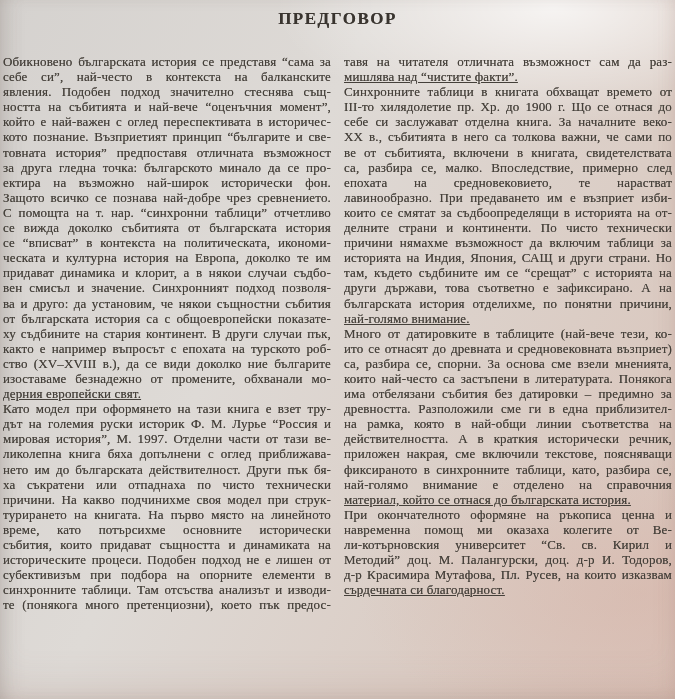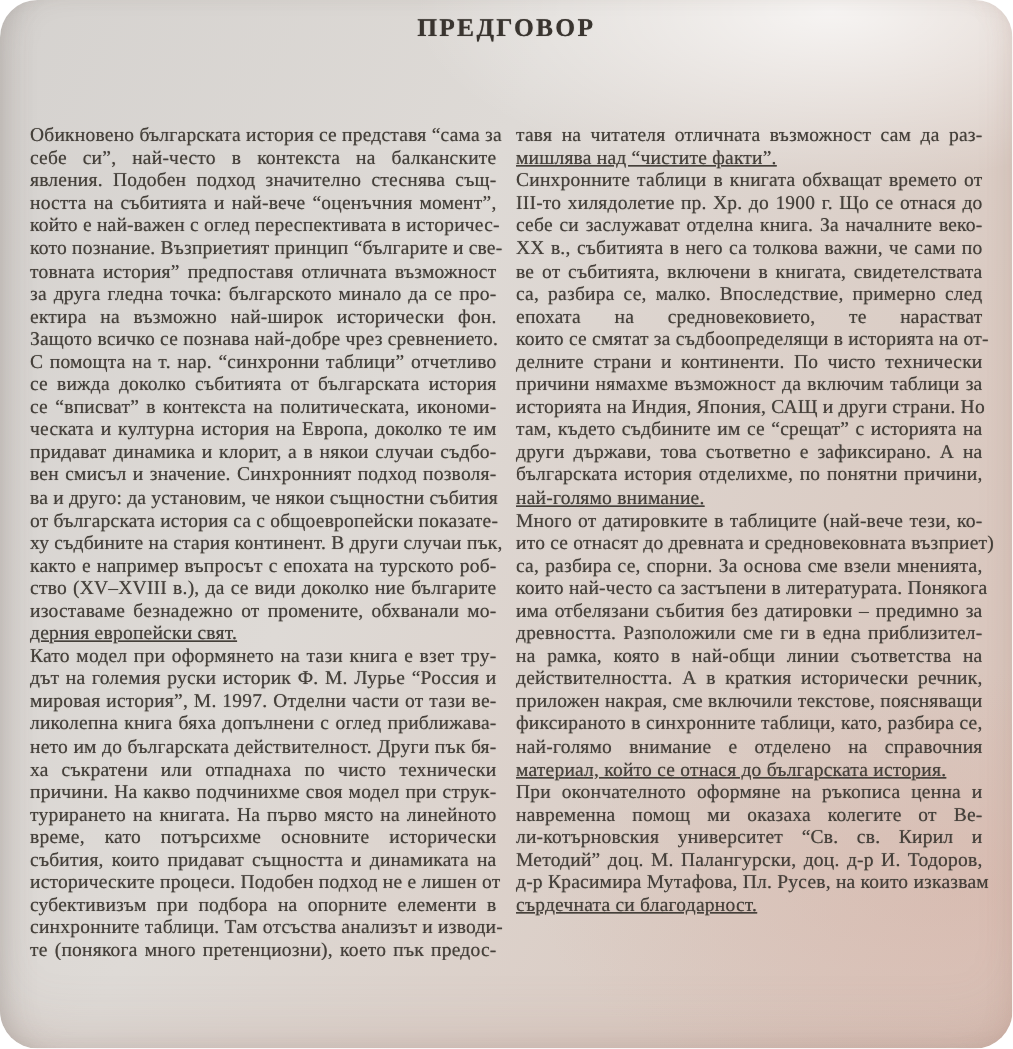--- a/index.html
+++ b/index.html
@@ -11,36 +11,35 @@
     font-family: "Liberation Serif", "DejaVu Serif", serif;
     color: #45403a;
     background:
       radial-gradient(ellipse 55% 22% at 82% 1%, rgba(255,255,255,0.75), rgba(255,255,255,0) 75%),
       radial-gradient(ellipse 60% 30% at 95% 85%, rgba(214,178,166,0.45), rgba(214,178,166,0) 70%),
       linear-gradient(115deg, #d5d2cf 0%, #dedad6 38%, #dbcdc5 72%, #d9c2b8 100%);
     box-shadow:
       inset 14px 0 24px -16px rgba(90,80,75,0.35),
       inset -10px 0 20px -14px rgba(160,115,100,0.25),
       inset 0 -26px 46px -26px rgba(160,120,105,0.30);
-    border-radius: 25px;
   }
   .title {
     padding-top: 9px;
     text-align: center;
     font-size: 17px;
     font-weight: bold;
     letter-spacing: 1.5px;
     color: #39342f;
     text-shadow: 0 0 0.6px rgba(57,52,47,0.65);
   }
   .columns {
     display: flex;
     gap: 13px;
-    padding: 0 20px;
-    margin-top: 53px;
+    padding: 0 3px;
+    margin-top: 25px;
     overflow: hidden;
   }
   .column { flex: 1 1 0; min-width: 0; }
   .line {
     font-size: 13px;
     line-height: 15.1px;
     height: 15.1px;
     letter-spacing: 0.15px;
     white-space: nowrap;
     text-align: justify;
@@ -98,20 +97,21 @@
     <div class="column">
         <div class="line">тавя на читателя отличната възможност сам да раз-</div>
         <div class="line para-end">мишлява над “чистите факти”.</div>
         <div class="line">Синхронните таблици в книгата обхващат времето от</div>
         <div class="line">III-то хилядолетие пр. Хр. до 1900 г. Що се отнася до</div>
         <div class="line">себе си заслужават отделна книга. За началните веко-</div>
         <div class="line">XX в., събитията в него са толкова важни, че сами по</div>
         <div class="line">ве от събитията, включени в книгата, свидетелствата</div>
         <div class="line">са, разбира се, малко. Впоследствие, примерно след</div>
         <div class="line">епохата на средновековието, те нарастват</div>
+        <div class="line">лавинообразно. При предаването им е възприет изби-</div>
         <div class="line">които се смятат за съдбоопределящи в историята на от-</div>
         <div class="line">делните страни и континенти. По чисто технически</div>
         <div class="line">причини нямахме възможност да включим таблици за</div>
         <div class="line">историята на Индия, Япония, САЩ и други страни. Но</div>
         <div class="line">там, където съдбините им се “срещат” с историята на</div>
         <div class="line">други държави, това съответно е зафиксирано. А на</div>
         <div class="line">българската история отделихме, по понятни причини,</div>
         <div class="line para-end">най-голямо внимание.</div>
         <div class="line">Много от датировките в таблиците (най-вече тези, ко-</div>
         <div class="line">ито се отнасят до древната и средновековната възприет)</div>

